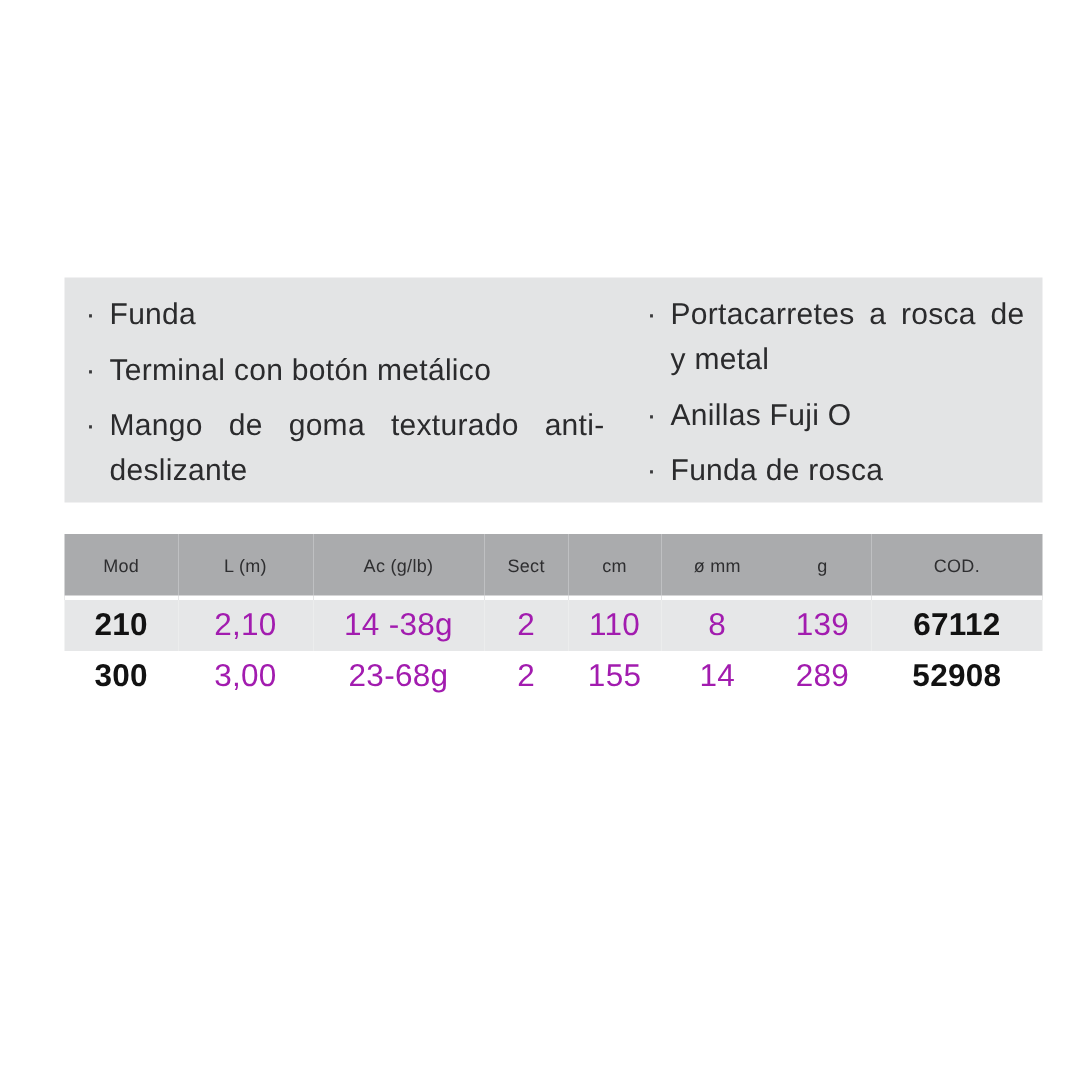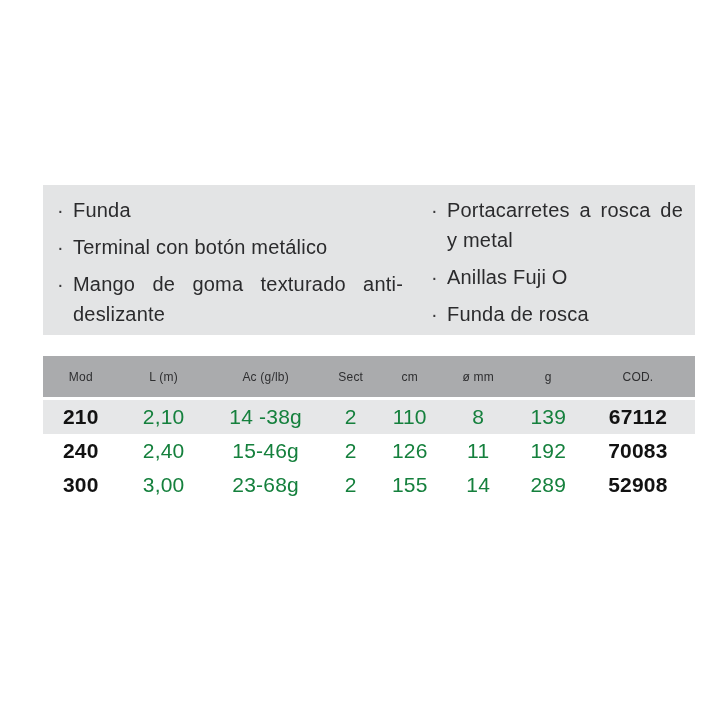--- a/index.html
+++ b/index.html
@@ -74,21 +74,21 @@
     color: #2e2e30;
     text-align: center;
     vertical-align: middle;
     border-bottom: 3px solid #ffffff;
     padding: 0;
     letter-spacing: 0.2px;
   }
   .spec-table tbody td {
     height: 34px;
     font-size: 21px;
-    color: #15803d;
+    color: #a21caf;
     text-align: center;
     vertical-align: middle;
     padding: 0;
     letter-spacing: 0.2px;
   }
   .spec-table tbody tr.stripe { background: #e6e7e8; margin-top: 40px; }
   .spec-table tbody td.b {
     font-weight: 700;
     color: #121212;
   }
@@ -160,30 +160,20 @@
         <td class="b">210</td>
         <td>2,10</td>
         <td>14 -38g</td>
         <td>2</td>
         <td>110</td>
         <td>8</td>
         <td>139</td>
         <td class="b">67112</td>
       </tr>
       <tr>
-        <td class="b">240</td>
-        <td>2,40</td>
-        <td>15-46g</td>
-        <td>2</td>
-        <td>126</td>
-        <td>11</td>
-        <td>192</td>
-        <td class="b">70083</td>
-      </tr>
-      <tr>
         <td class="b">300</td>
         <td>3,00</td>
         <td>23-68g</td>
         <td>2</td>
         <td>155</td>
         <td>14</td>
         <td>289</td>
         <td class="b">52908</td>
       </tr>
     </tbody>

